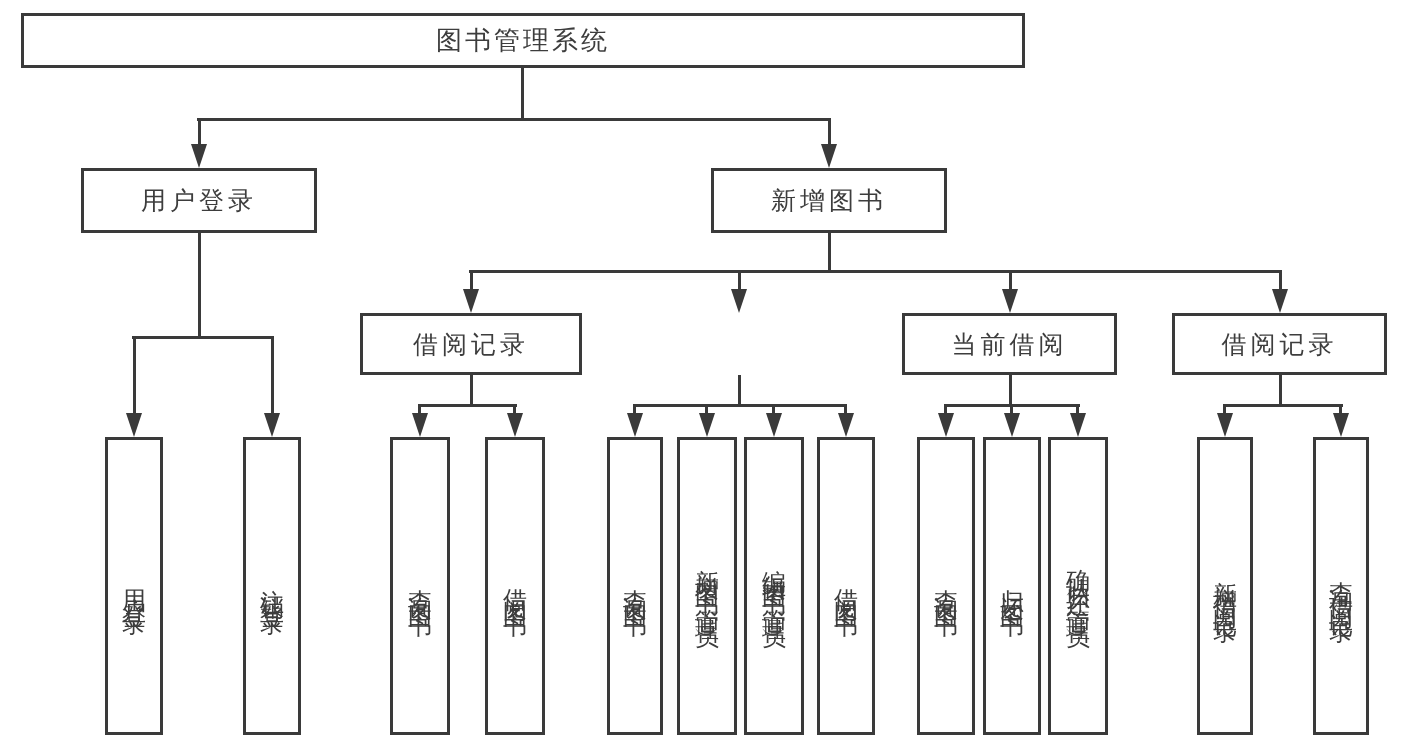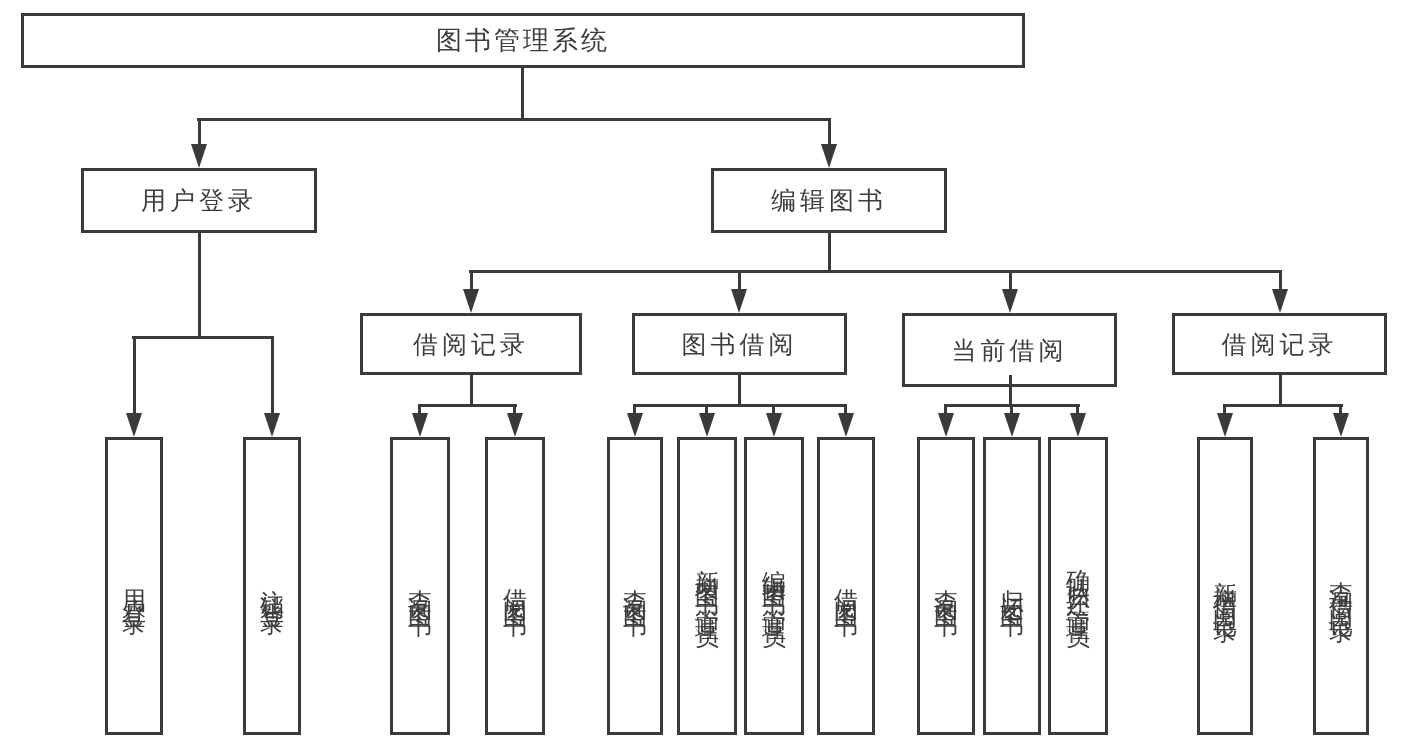--- a/index.html
+++ b/index.html
@@ -64,21 +64,21 @@
   <div class="hline" style="left:197px;top:118px;width:634px"></div>
   <div class="vline" style="left:198px;top:118px;height:30px"></div>
   <div class="arrow" style="left:191px;top:144px"></div>
   <div class="vline" style="left:828px;top:118px;height:30px"></div>
   <div class="arrow" style="left:821px;top:144px"></div>
 
   <div class="box hbox" style="left:81px;top:168px;width:236px;height:65px">
     <span>用户登录</span>
   </div>
   <div class="box hbox" style="left:711px;top:168px;width:236px;height:65px">
-    <span>编辑图书</span>
+    <span>新增图书</span>
   </div>
 
   <div class="vline" style="left:198px;top:233px;height:106px"></div>
   <div class="hline" style="left:132px;top:336px;width:142px"></div>
   <div class="vline" style="left:133px;top:336px;height:80px"></div>
   <div class="arrow" style="left:126px;top:413px"></div>
   <div class="vline" style="left:271px;top:336px;height:80px"></div>
   <div class="arrow" style="left:264px;top:413px"></div>
 
   <div class="vline" style="left:828px;top:233px;height:40px"></div>
@@ -88,24 +88,21 @@
   <div class="vline" style="left:738px;top:270px;height:22px"></div>
   <div class="arrow" style="left:731px;top:289px"></div>
   <div class="vline" style="left:1009px;top:270px;height:22px"></div>
   <div class="arrow" style="left:1002px;top:289px"></div>
   <div class="vline" style="left:1279px;top:270px;height:22px"></div>
   <div class="arrow" style="left:1272px;top:289px"></div>
 
   <div class="box hbox" style="left:360px;top:313px;width:222px;height:62px">
     <span>借阅记录</span>
   </div>
-  <div class="box hbox" style="left:632px;top:313px;width:215px;height:62px">
-    <span>图书借阅</span>
-  </div>
-  <div class="box hbox" style="left:902px;top:313px;width:215px;height:74px">
+  <div class="box hbox" style="left:902px;top:313px;width:215px;height:62px">
     <span>当前借阅</span>
   </div>
   <div class="box hbox" style="left:1172px;top:313px;width:215px;height:62px">
     <span>借阅记录</span>
   </div>
 
   <div class="vline" style="left:470px;top:375px;height:32px"></div>
   <div class="hline" style="left:418px;top:404px;width:99px"></div>
   <div class="vline" style="left:418px;top:404px;height:12px"></div>
   <div class="arrow" style="left:412px;top:413px"></div>

